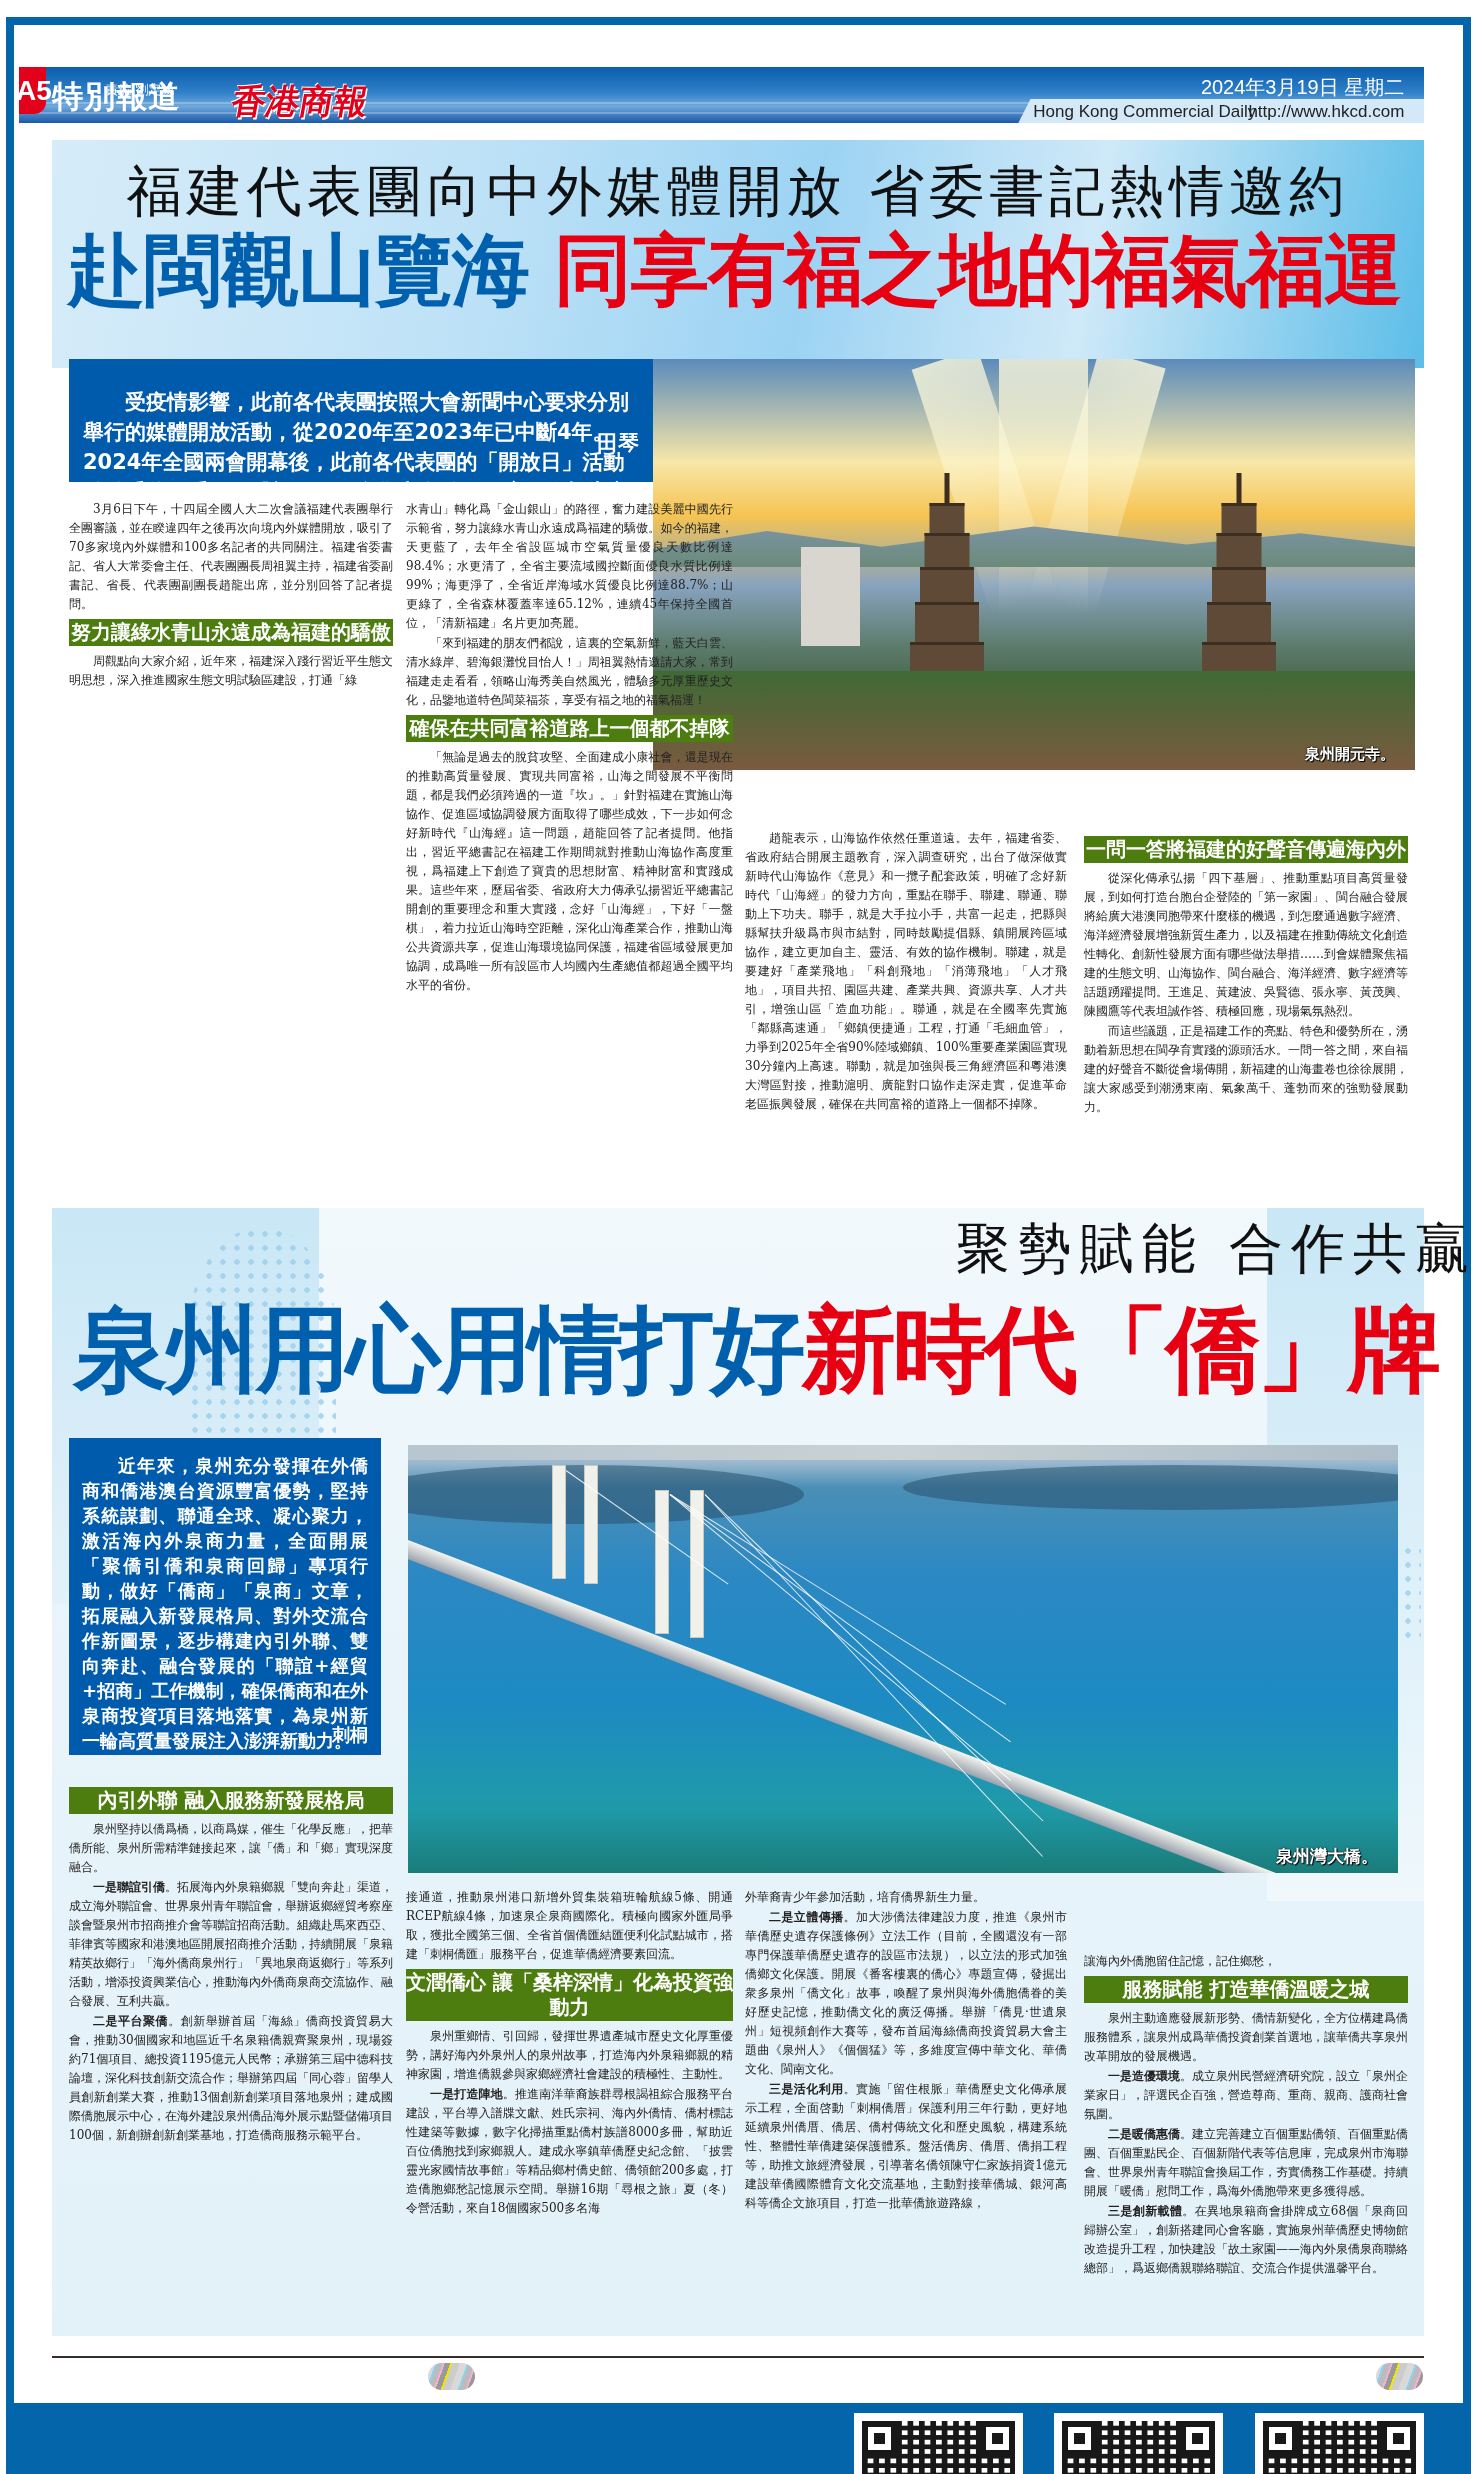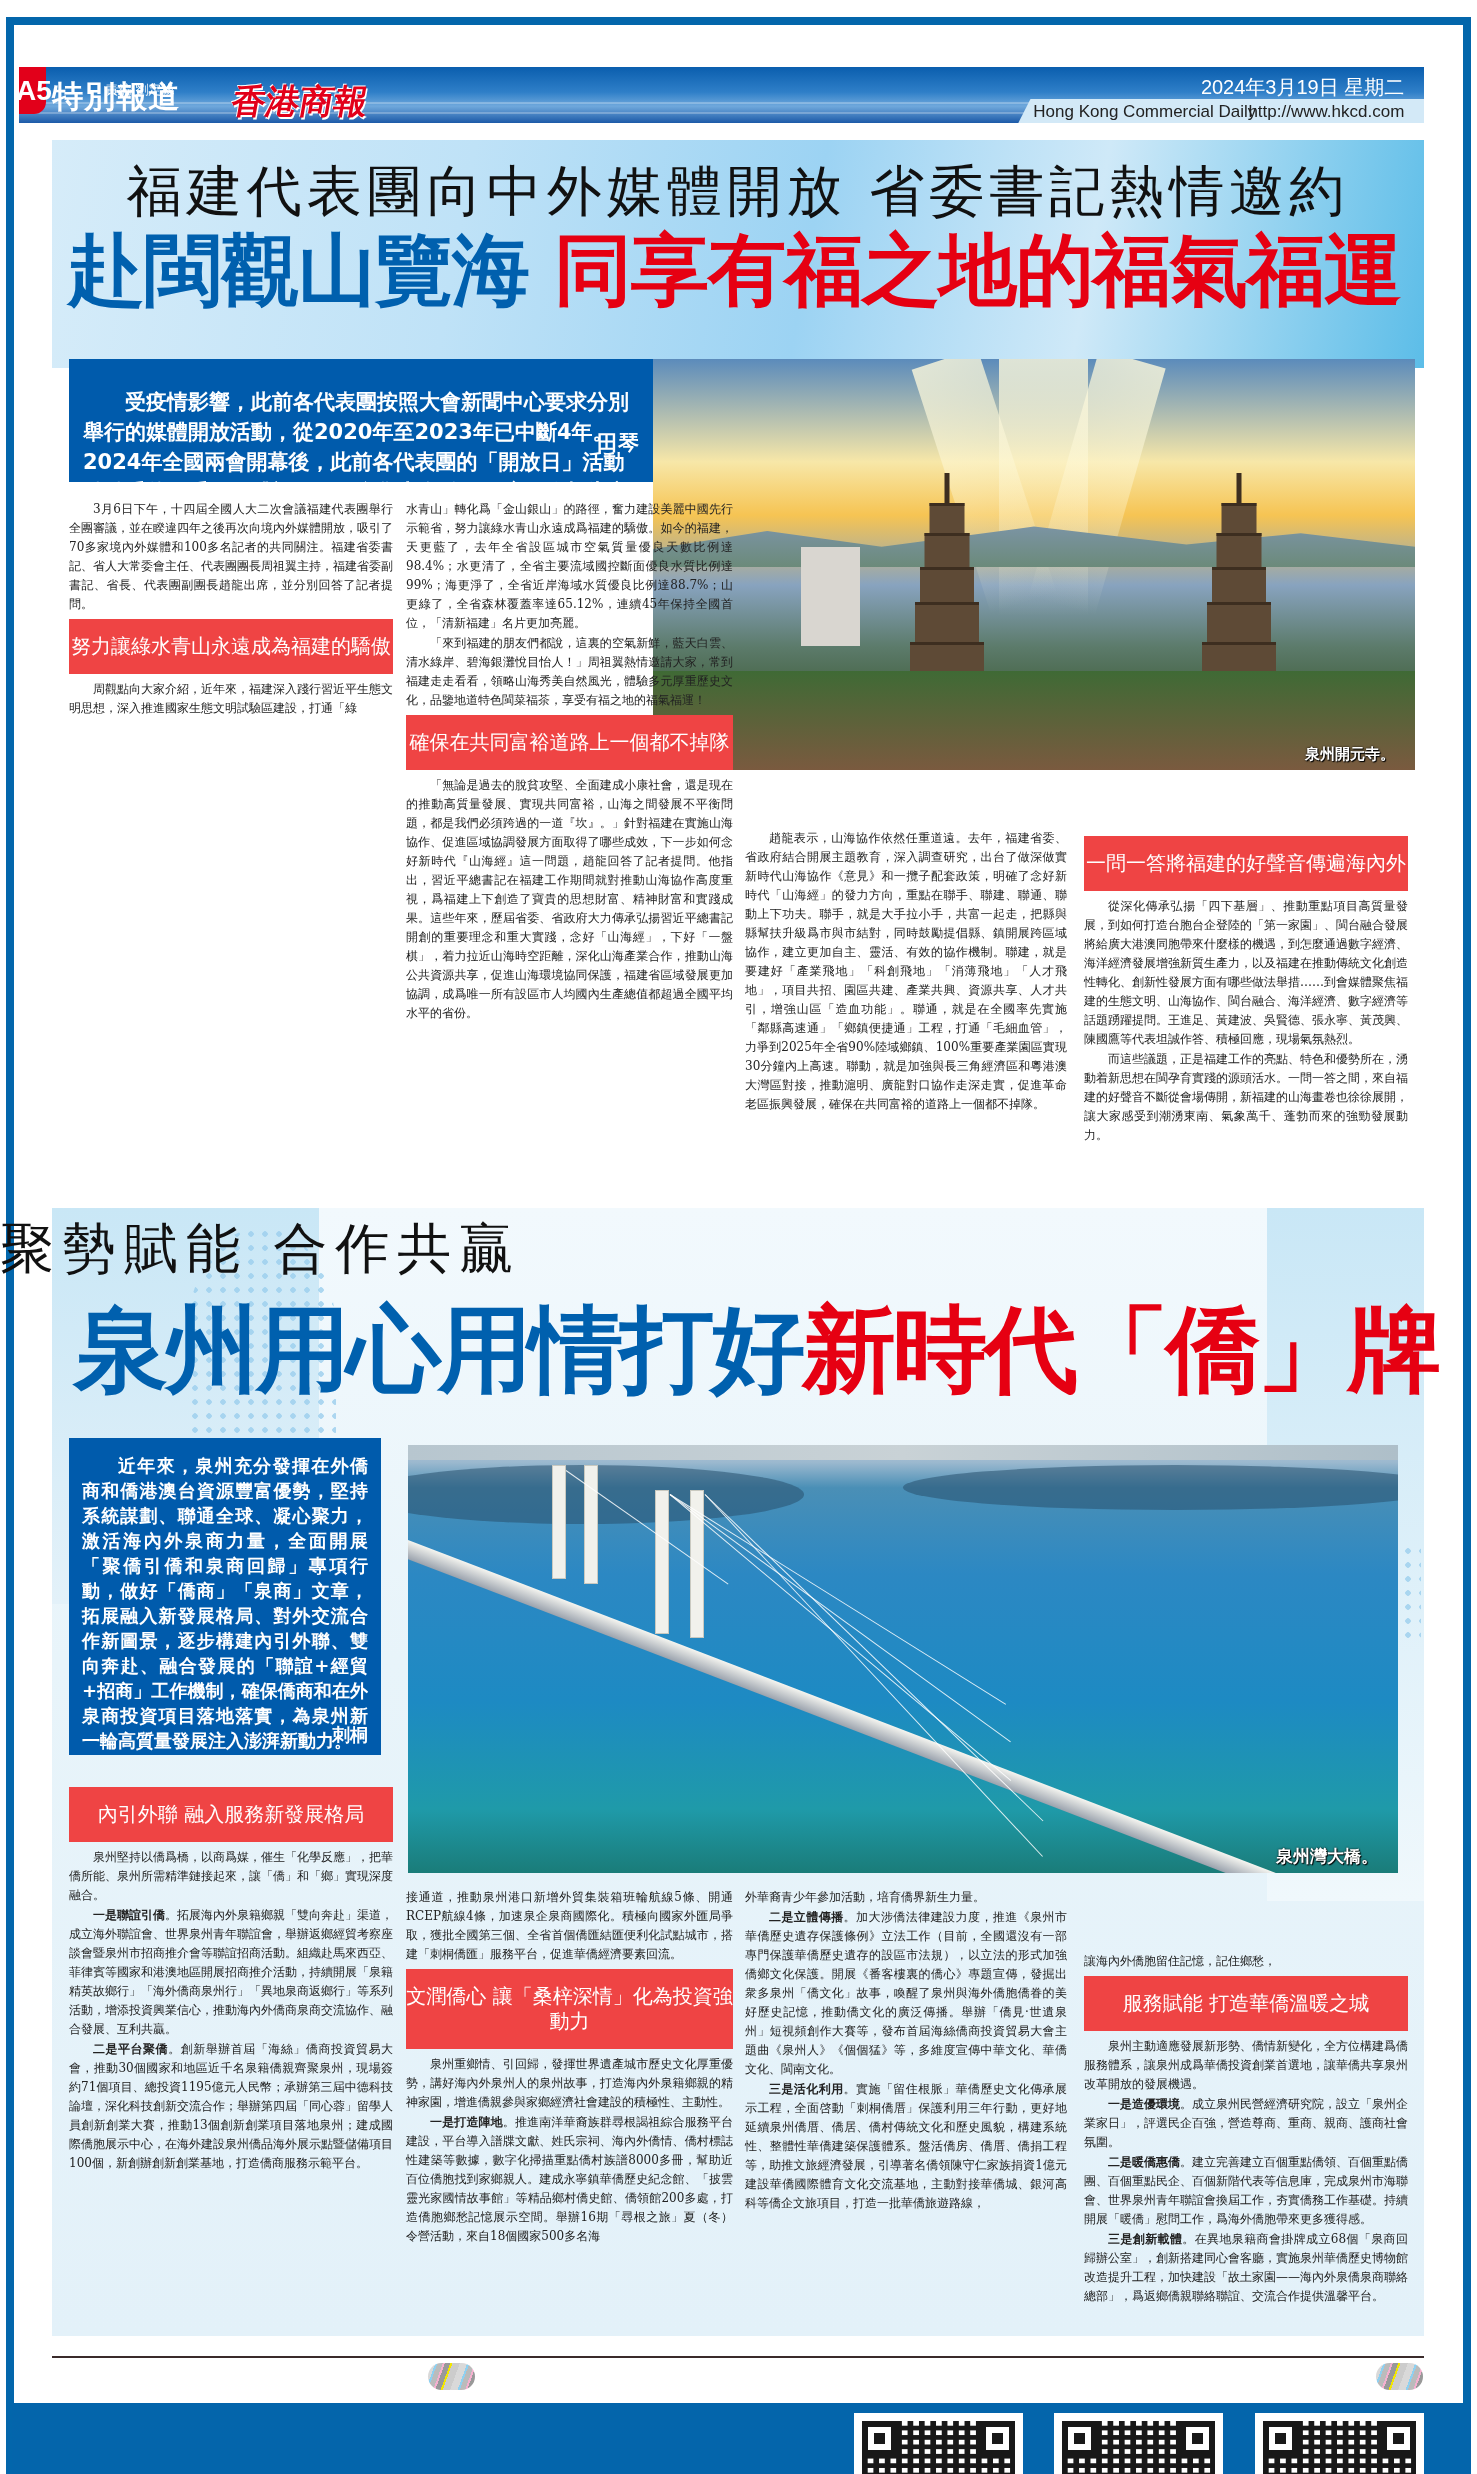--- a/index.html
+++ b/index.html
@@ -34,28 +34,28 @@
   .pagoda { position:absolute; bottom:89px; width:74px; height:178px; }
   .pagoda .tier { position:absolute; left:50%; transform:translateX(-50%); background:#5e4a36; border-top:3px solid #3d2e20; }
   .pagoda .spire { position:absolute; left:50%; transform:translateX(-50%); top:-30px; width:5px; height:35px; background:#3d2e20; }
   .photo-caption { position:absolute; color:#fff; font-weight:bold; text-shadow: 0 0 2px #000, 1px 1px 1px #000; }
   .photo1 .photo-caption { right:20px; bottom:6px; font-size:15px; }
 
   
   .col { position:absolute; font-family:"DejaVu Serif", serif; font-size:12px; line-height:19px; color:#222; text-align:justify; }
   .col p { text-indent: 2em; margin-bottom: 1px; }
   .col p.noindent { text-indent:0; }
-  .subhead { background:#ef4444; color:#fff; font-family:"DejaVu Sans",sans-serif; font-weight:normal; font-size:20px; line-height:25px; text-align:center; margin:5px 0 6px 0; padding:15px 0; }
+  .subhead { background:#4d7c0f; color:#fff; font-family:"DejaVu Sans",sans-serif; font-weight:bold; font-size:20px; line-height:25px; text-align:center; margin:5px 0 6px 0; padding:1px 0; }
   .col b { font-family:"DejaVu Sans",sans-serif; font-weight:bold; }
 
   
   .section2-bg { position:absolute; left:52px; top:1208px; width:1372px; height:1128px; background: linear-gradient(180deg,#f2f9fd 0%,#e8f4fa 40%,#e3f1f9 100%); }
   .section2-left-panel { position:absolute; left:52px; top:1208px; width:267px; height:396px; background: linear-gradient(180deg,#c9e7f6,#e3f1f9); }
   .section2-right-panel { position:absolute; left:1267px; top:1208px; width:157px; height:693px; background: linear-gradient(180deg,#c9e7f6,#f0f8fc); }
-  .kicker2 { position:absolute; left:0; width:1477px; top:1213px; text-align:left; font-size:54px; color:#111; letter-spacing:8px; }
+  .kicker2 { position:absolute; left:0; width:1477px; top:1213px; text-align:right; font-size:54px; color:#111; letter-spacing:8px; }
   .main2 { position:absolute; left:74px; top:1287px; font-size:94px; font-weight:bold; letter-spacing:-3px; white-space:nowrap; }
   .main2 .blue { color:#0060ae; }
   .main2 .red { color:#e60012; }
   .dots { position:absolute; background-image: radial-gradient(circle,#9ccfee 2.5px,transparent 3px); background-size:14px 14px; opacity:0.8; }
 
   .lead2 { position:absolute; left:69px; top:1438px; width:312px; height:317px; background:#005bac; color:#fff; padding:15px 13px 0 13px; font-size:18px; line-height:25px; font-weight:bold; text-align:justify; }
   .lead2 .byline { position:absolute; right:13px; bottom:8px; }
 
   .photo2 { position:absolute; left:408px; top:1445px; width:990px; height:428px; background: linear-gradient(180deg,#a9c2d6 0%,#9cb9cf 4%,#4a8fb6 10%,#2c88c3 30%,#1d8ac3 60%,#1f9aa9 85%,#1a7c79 100%); overflow:hidden; }
   .photo2 .city { position:absolute; left:0; top:0; width:100%; height:15px; background: linear-gradient(90deg,#b7c6cf,#c9d2d6,#aebfc9); }

